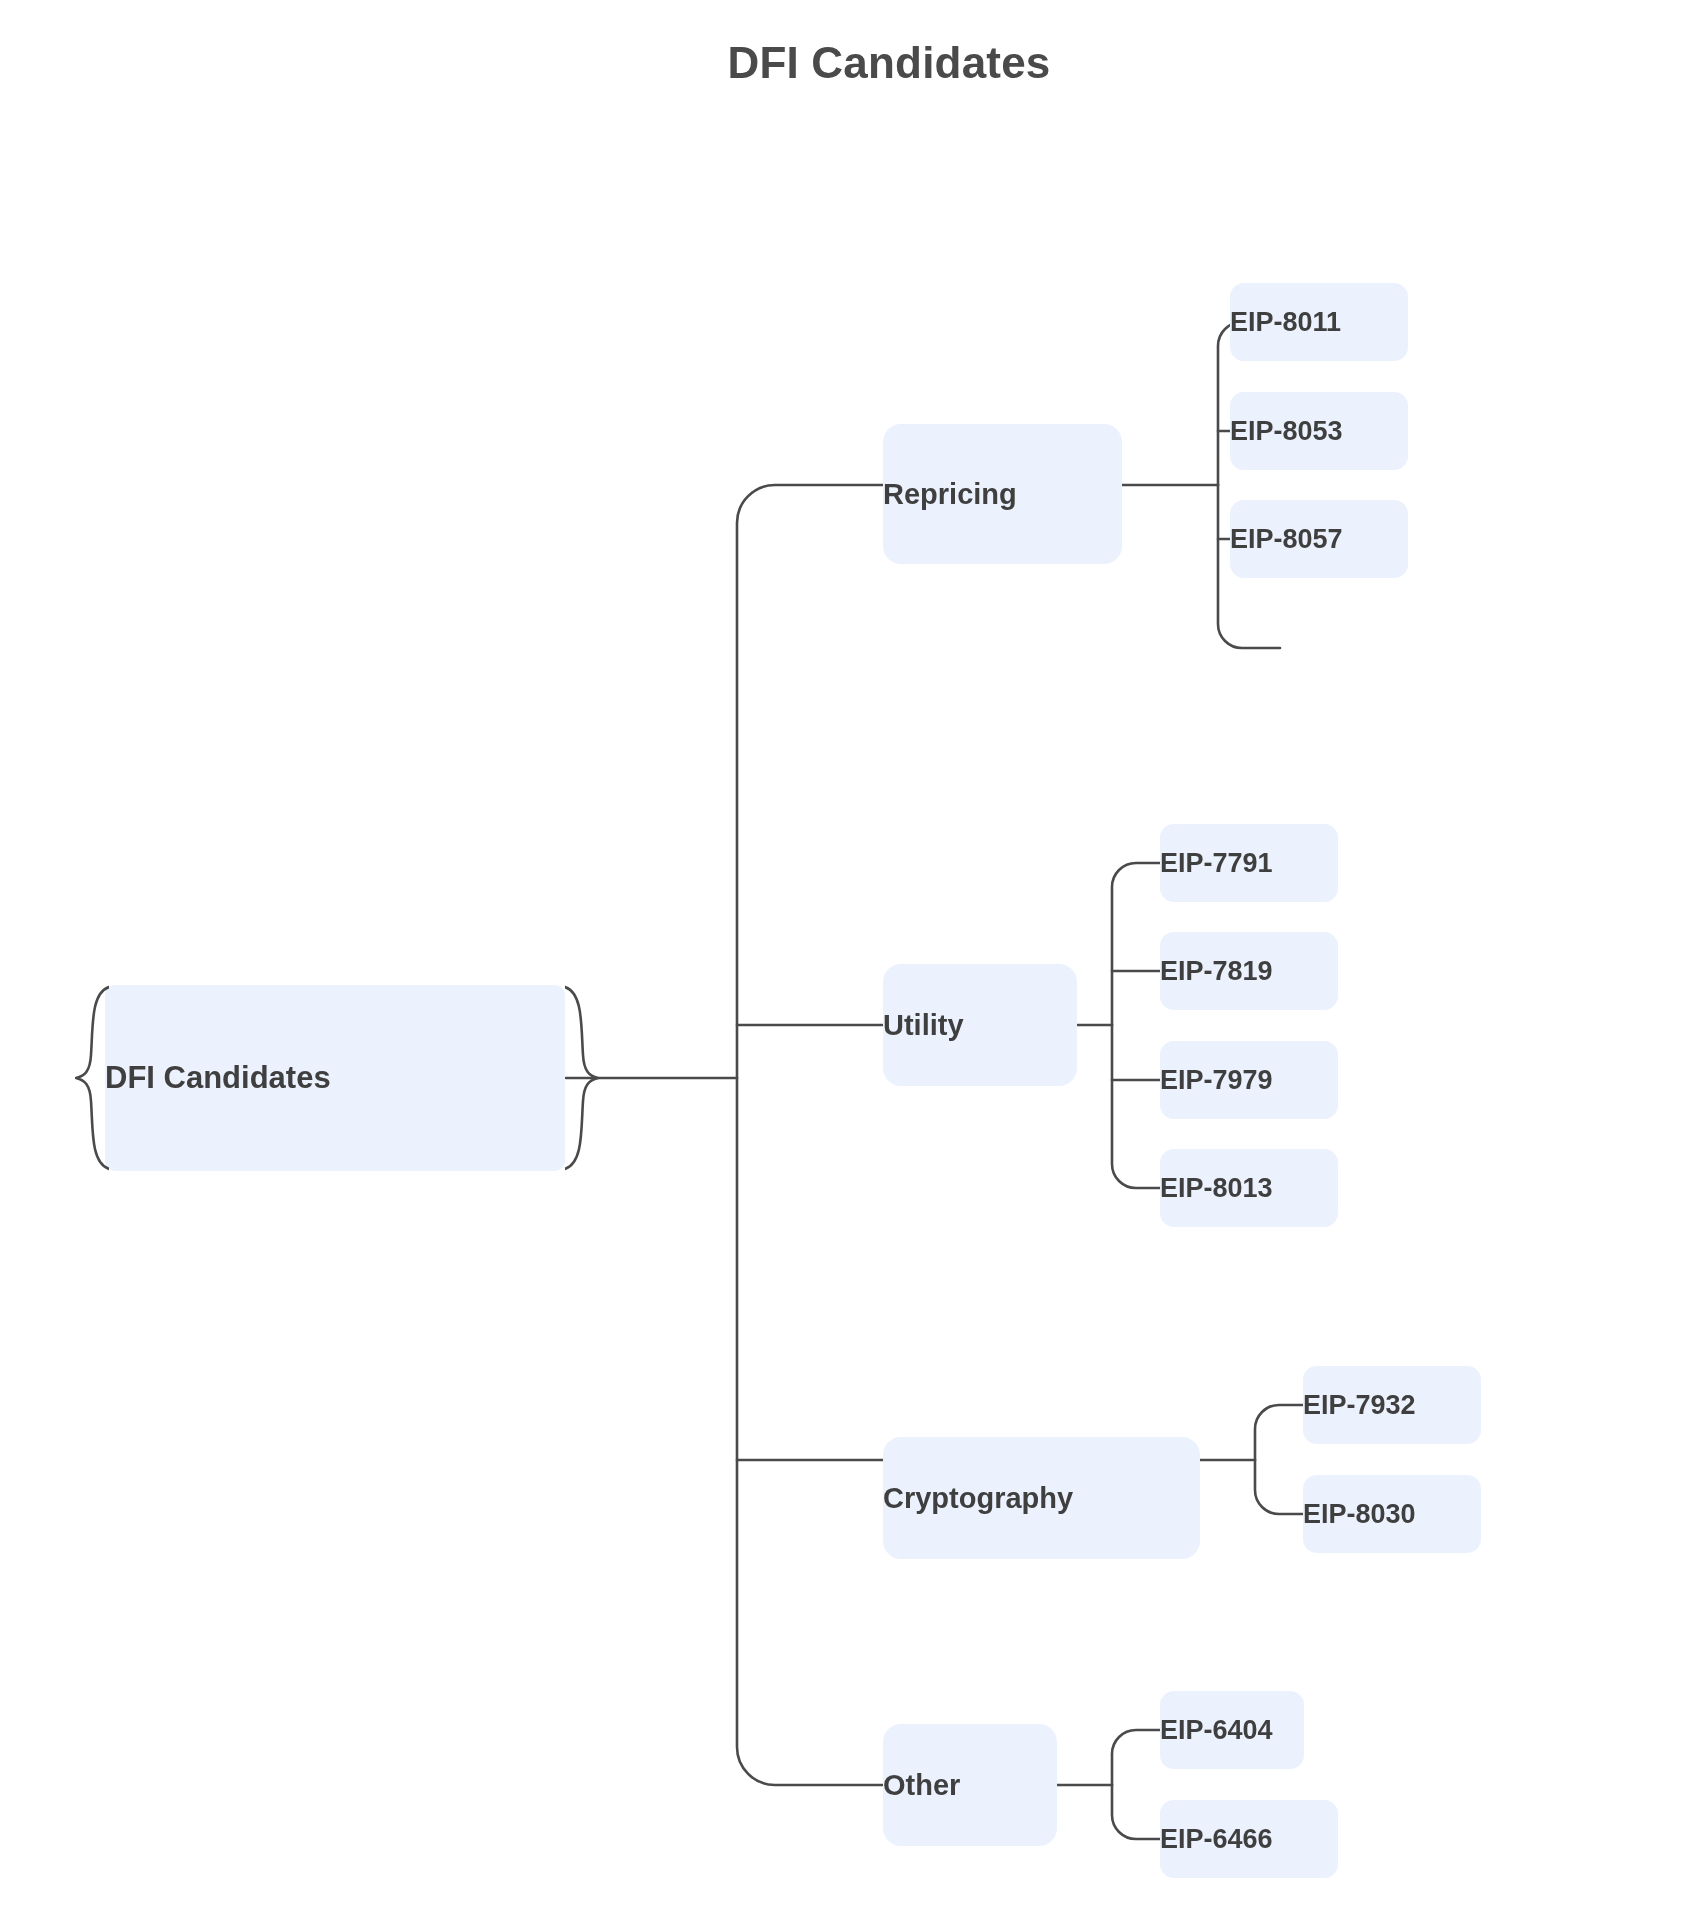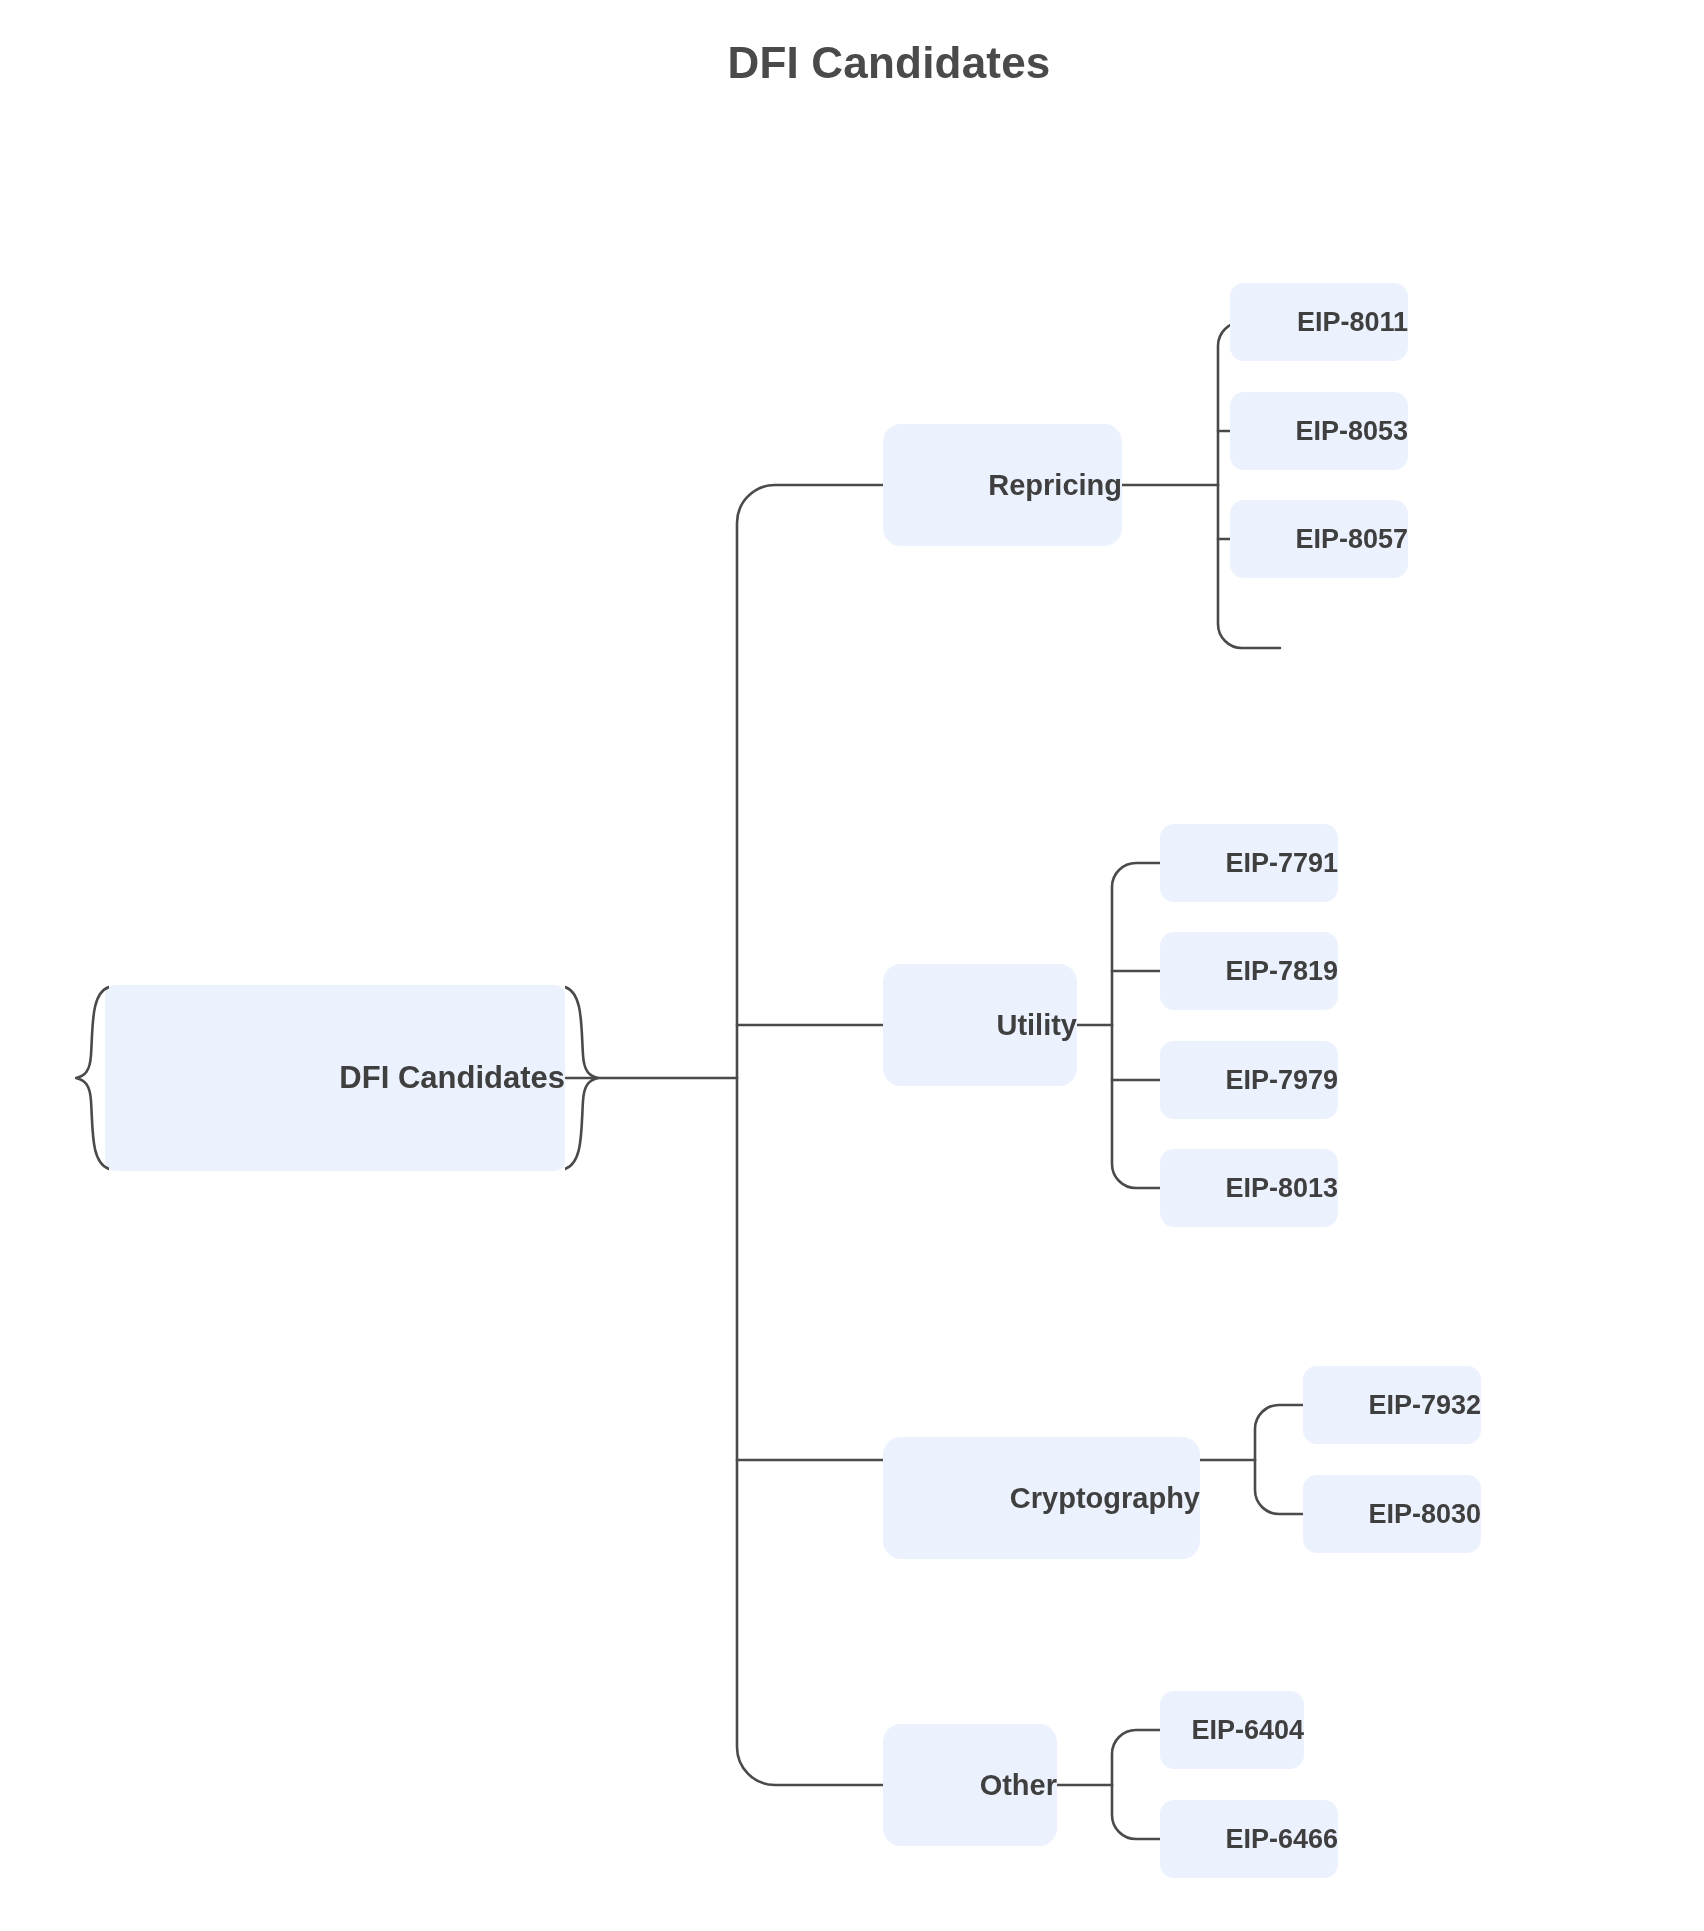--- a/index.html
+++ b/index.html
@@ -38,21 +38,21 @@
     left: 0;
     top: 0;
     width: 1704px;
     height: 1931px;
     pointer-events: none;
   }
   .node {
     position: absolute;
     display: flex;
     align-items: center;
-    justify-content: flex-end;
+    justify-content: flex-start;
     box-sizing: border-box;
     color: #3f3f3f;
     font-weight: bold;
     background: #ebf1fd;
     white-space: nowrap;
   }
   .node-root {
     border-radius: 10px;
     font-size: 31px;
   }
@@ -119,21 +119,21 @@
       <span>DFI Candidates</span>
     </div>
     <svg class="root-brace" style="left:-30px;" viewBox="0 0 34 186" xmlns="http://www.w3.org/2000/svg">
       <path d="M 34 2 C 16 8 18 40 16 70 C 15 86 10 91 1 93 C 10 95 15 100 16 116 C 18 146 16 178 34 184" fill="none" stroke="#4A4A4A" stroke-width="2.6" stroke-linecap="round" stroke-linejoin="round"></path>
     </svg>
     <svg class="root-brace" style="left:460px;" viewBox="0 0 34 186" xmlns="http://www.w3.org/2000/svg">
       <path d="M 0 2 C 18 8 16 40 18 70 C 19 86 24 91 33 93 C 24 95 19 100 18 116 C 16 146 18 178 0 184" fill="none" stroke="#4A4A4A" stroke-width="2.6" stroke-linecap="round" stroke-linejoin="round"></path>
     </svg>
   </div>
 
-  <div class="node node-branch" style="left:883px; top:424px; width:239px; height:122px;">
+  <div class="node node-branch" style="left:883px; top:424px; width:239px; height:140px;">
     <span>Repricing</span>
   </div>
 
   <div class="node node-branch" style="left:883px; top:964px; width:194px; height:122px;">
     <span>Utility</span>
   </div>
 
   <div class="node node-branch" style="left:883px; top:1437px; width:317px; height:122px;">
     <span>Cryptography</span>
   </div>

